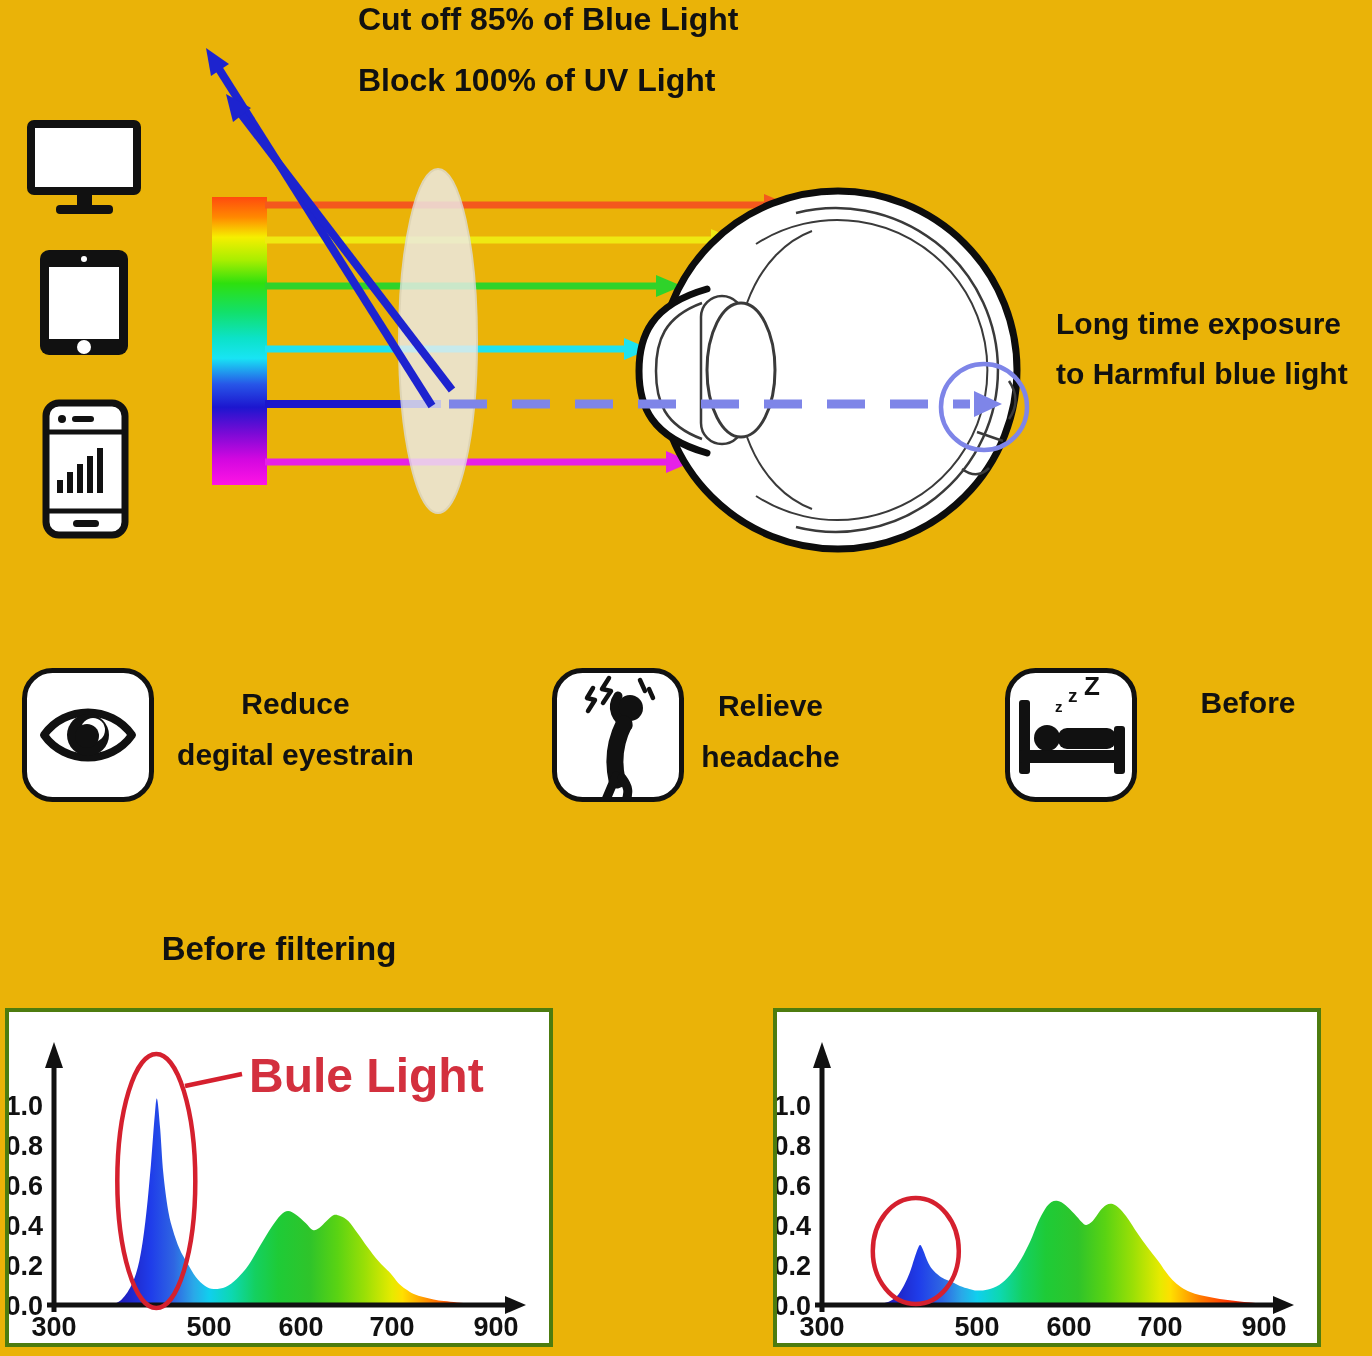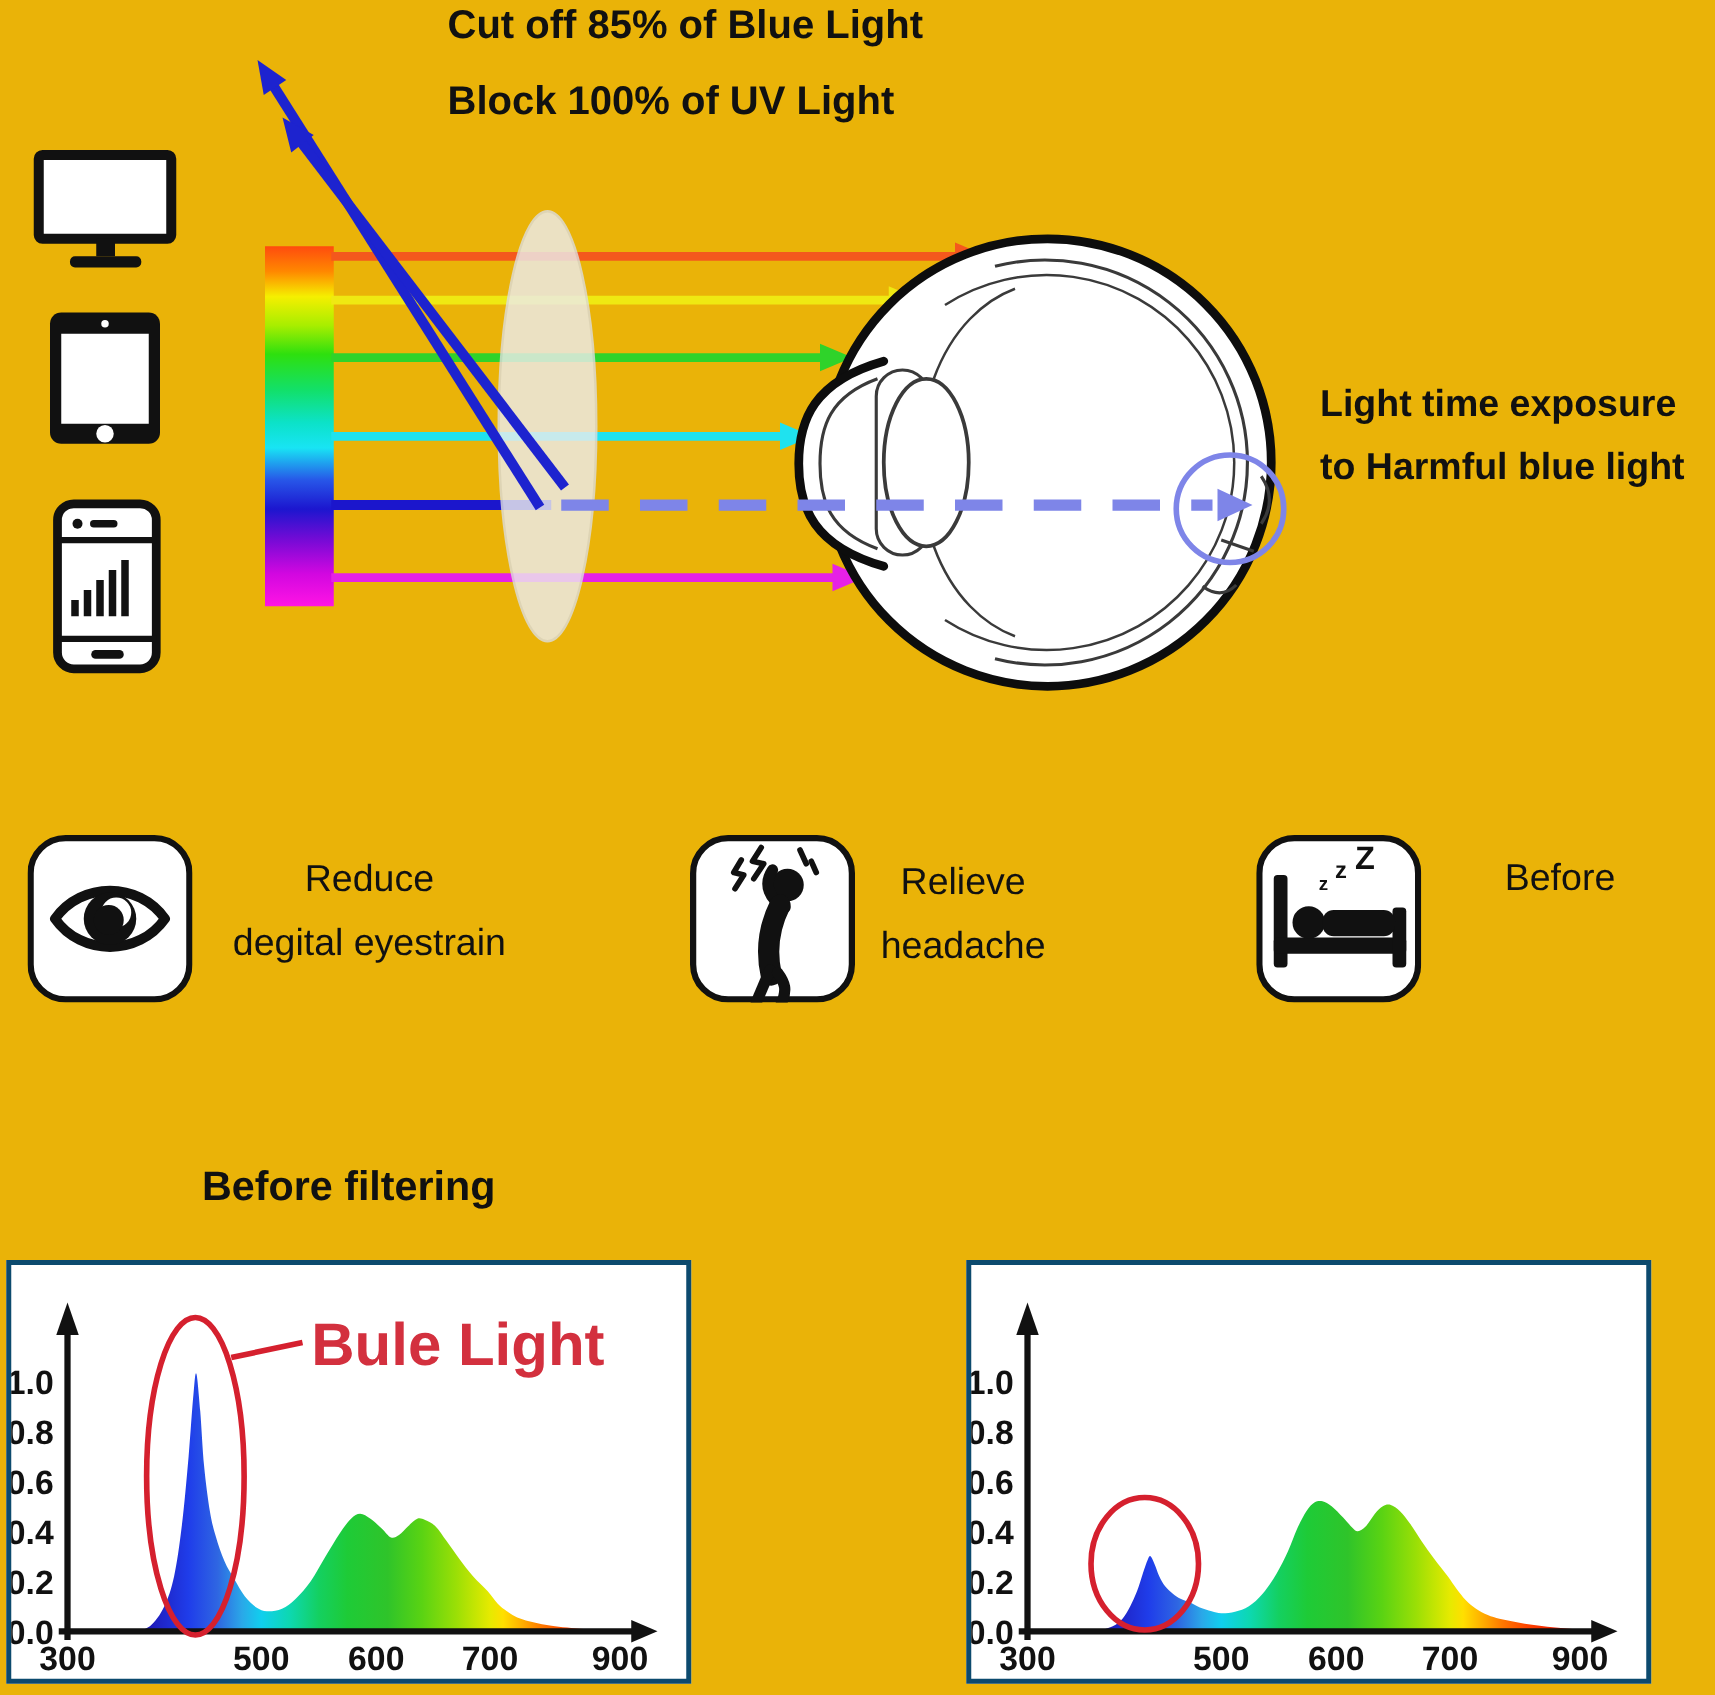--- a/index.html
+++ b/index.html
@@ -1,23 +1,23 @@
 <!DOCTYPE html>
 <html><head>
 <meta charset="utf-8">
 <style>
   html,body{margin:0;padding:0;background:#fff;}
   #page{position:relative;width:1372px;height:1356px;background:#eab308;overflow:hidden;
         font-family:"Liberation Sans",sans-serif;color:#111;}
   .abs{position:absolute;}
   .headline{font-size:32px;font-weight:700;letter-spacing:0px;white-space:nowrap;}
   .caption-line{font-size:30px;font-weight:700;line-height:50px;white-space:nowrap;}
-  .benefit-label{font-size:30px;font-weight:400;text-align:center;white-space:nowrap;}
+  .benefit-label{font-size:30px;font-weight:700;text-align:center;white-space:nowrap;}
   .chart-title{font-size:33px;font-weight:700;text-align:center;}
-  .chart-frame{width:540px;height:331px;border:4px solid #0c4a6e;background:#fff;}
+  .chart-frame{width:540px;height:331px;border:4px solid #4d7c0f;background:#fff;}
   .chart-svg{display:block;width:540px;height:331px;}
   .tick{font-family:"Liberation Sans",sans-serif;font-size:27px;font-weight:700;fill:#111;}
   .annot{font-family:"Liberation Sans",sans-serif;font-size:48px;font-weight:700;}
   .z-glyph{font-family:"Liberation Sans",sans-serif;font-weight:700;fill:#111;}
 </style>
 </head>
 <body>
 
 <div id="page">
 
@@ -111,21 +111,21 @@
 
     <g>
       <line x1="449" y1="404" x2="970" y2="404" stroke-width="9" stroke-dasharray="38 25" stroke="#7e85e8"></line>
       <polygon points="1002,404 974,391 974,417" fill="#7e85e8"></polygon>
     </g>
 
     <circle cx="984" cy="407" r="43" fill="none" stroke-width="4.5" stroke="#7e85e8"></circle>
   </svg>
 
   <div class="abs" style="left:1056px;top:299px;">
-    <div class="caption-line">Light time exposure</div>
+    <div class="caption-line">Long time exposure</div>
     <div class="caption-line">to Harmful blue light</div>
   </div>
 
   <svg class="abs" style="left:22px;top:668px;" width="132" height="134" viewBox="0 0 132 134">
     <rect x="2.5" y="2.5" width="127" height="129" rx="28" fill="#fff" stroke="#111" stroke-width="5"></rect>
     <path d="M22,67 C43,37 89,37 110,67 C89,97 43,97 22,67 Z" fill="#fff" stroke="#111" stroke-width="8" stroke-linejoin="round"></path>
     <circle cx="66" cy="67" r="21" fill="#111"></circle>
     <circle cx="71" cy="62" r="12" fill="#fff"></circle>
     <circle cx="65" cy="68" r="12" fill="#111"></circle>
   </svg>

